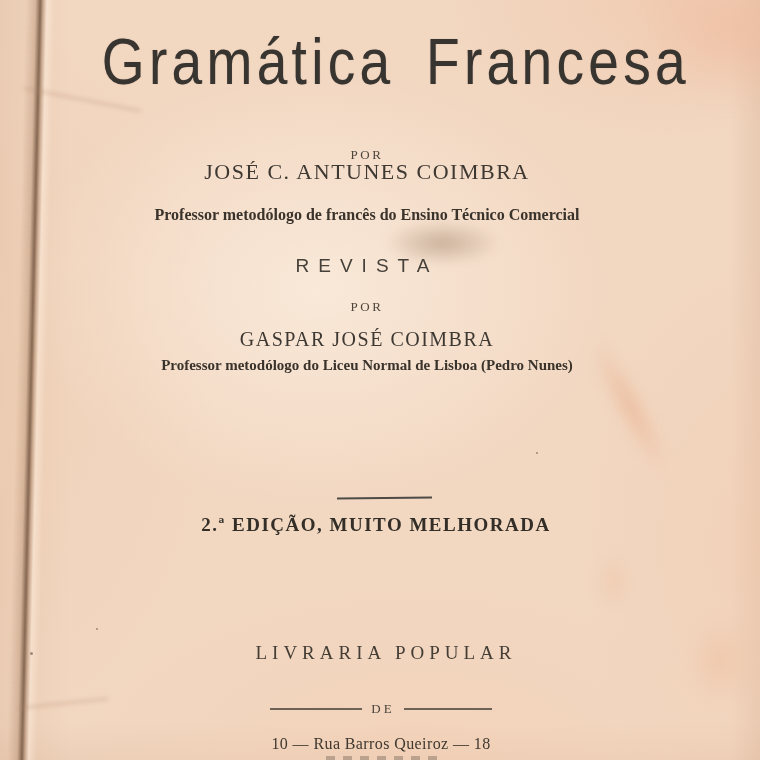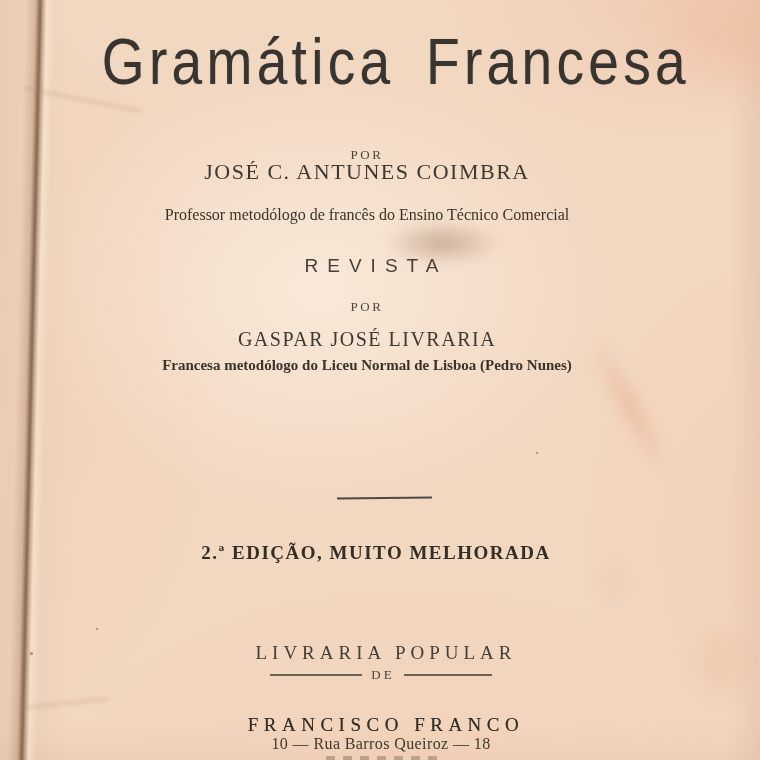--- a/index.html
+++ b/index.html
@@ -103,52 +103,51 @@
   .por {
     font-size: 13px; letter-spacing: 2.5px; color: #4d453c; text-align: center;
   }
   .por1 { top: 147px; }
   .por2 { top: 299px; }
 
   .author-name {
     top: 159px; font-size: 22px; letter-spacing: 1.5px; color: #3e3832;
   }
   .credit1 {
-    top: 206px; font-size: 16px; font-weight: 400; color: #3a332b;
+    top: 206px; font-size: 16px; font-weight: 700; color: #3a332b;
   }
   .revista {
     top: 255px;
     font-family: "Liberation Sans", sans-serif;
-    font-size: 19px; letter-spacing: 9px; padding-left: 9px;
+    font-size: 19px; letter-spacing: 9px; 
     color: #454039;
   }
   .reviser-name {
     top: 328px; font-size: 20px; letter-spacing: 1.5px; color: #3e3832;
   }
   .credit2 {
     top: 357px; font-size: 15px; font-weight: 700; color: #3a332b;
   }
 
   .rule-above-edition {
     position: absolute; left: 337px; top: 497px;
     width: 95px; height: 2px; background: #4e4a46;
     transform: rotate(-0.5deg);
   }
   .edition {
     top: 514px; font-size: 19px; font-weight: 700; letter-spacing: 1.5px;
     color: #332e28;
-    margin-top: 28px;
   }
 
   .pub-name {
     top: 642px; font-size: 19px; letter-spacing: 5px; padding-left: 5px;
     color: #443e37;
   }
   .de-row {
-    position: absolute; left: 51px; width: 660px; top: 667px;
+    position: absolute; left: 51px; width: 660px; top: 701px;
     display: flex; align-items: center; justify-content: center;
     gap: 9px;
   }
   .de-dash { width: 92px; height: 1.6px; background: rgba(86,78,68,0.85); }
   .de-dash.right { width: 88px; }
   .de-label { font-size: 13px; letter-spacing: 3px; color: #4a433b; }
   .pub-owner {
     top: 714px; font-size: 19px; letter-spacing: 5.5px; padding-left: 5px;
     color: #332e28;
     text-shadow: 0 0 0.5px rgba(51,46,40,0.6);
@@ -187,30 +186,29 @@
   <div class="line title-line">
     <span class="t">Gramática Francesa</span>
   </div>
 
   <div class="line block-author por por1">POR</div>
   <div class="line block-author author-name">JOSÉ C. ANTUNES COIMBRA</div>
   <div class="line block-author credit1">Professor metodólogo de francês do Ensino Técnico Comercial</div>
 
   <div class="line block-author revista">REVISTA</div>
   <div class="line block-author por por2">POR</div>
-  <div class="line block-author reviser-name">GASPAR JOSÉ LIVRARIA</div>
-  <div class="line block-author credit2">Francesa metodólogo do Liceu Normal de Lisboa (Pedro Nunes)</div>
+  <div class="line block-author reviser-name">GASPAR JOSÉ COIMBRA</div>
+  <div class="line block-author credit2">Professor metodólogo do Liceu Normal de Lisboa (Pedro Nunes)</div>
 
   <div class="rule-above-edition"></div>
   <div class="line block-edition edition">2.ª EDIÇÃO, MUITO MELHORADA</div>
 
   <div class="line block-pub pub-name">LIVRARIA POPULAR</div>
   <div class="de-row">
     <span class="de-dash"></span>
     <span class="de-label">DE</span>
     <span class="de-dash right"></span>
   </div>
-  <div class="line block-pub pub-owner">FRANCISCO FRANCO</div>
   <div class="line block-pub pub-address">10 — Rua Barros Queiroz — 18</div>
 
   <div class="cutoff-line"></div>
 
 </div>
 
 </body></html>

